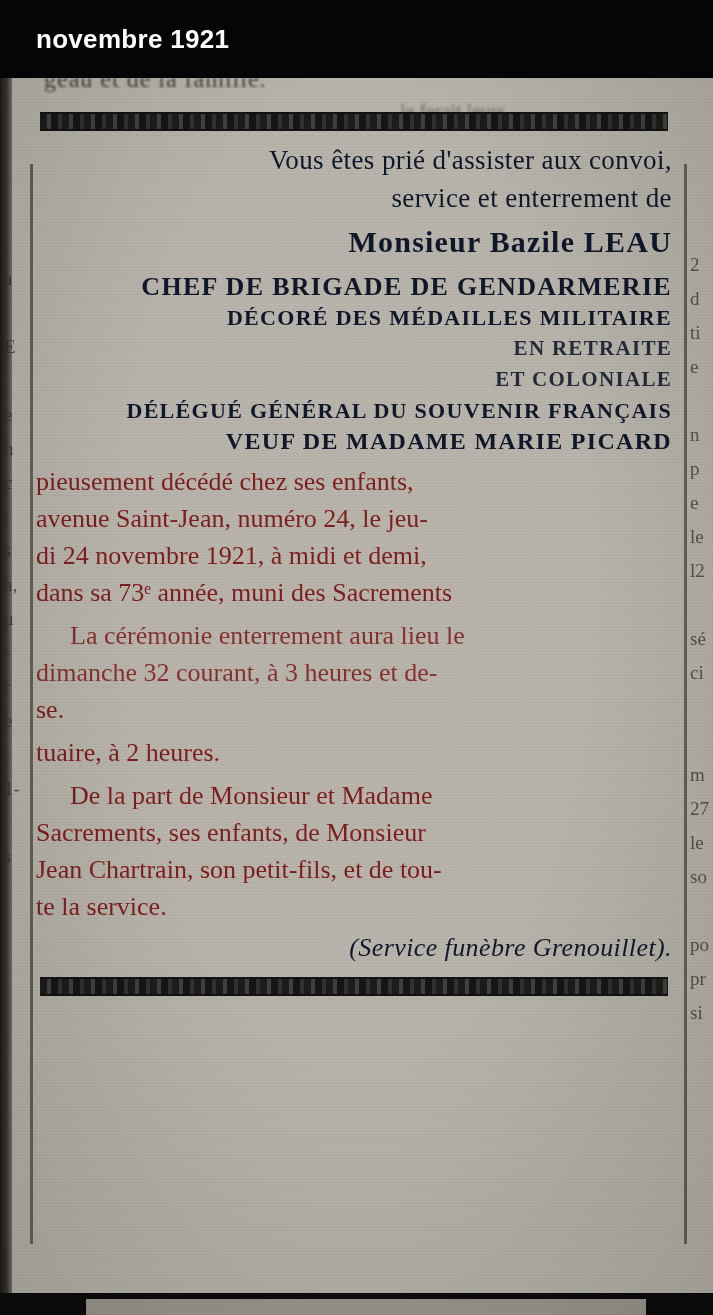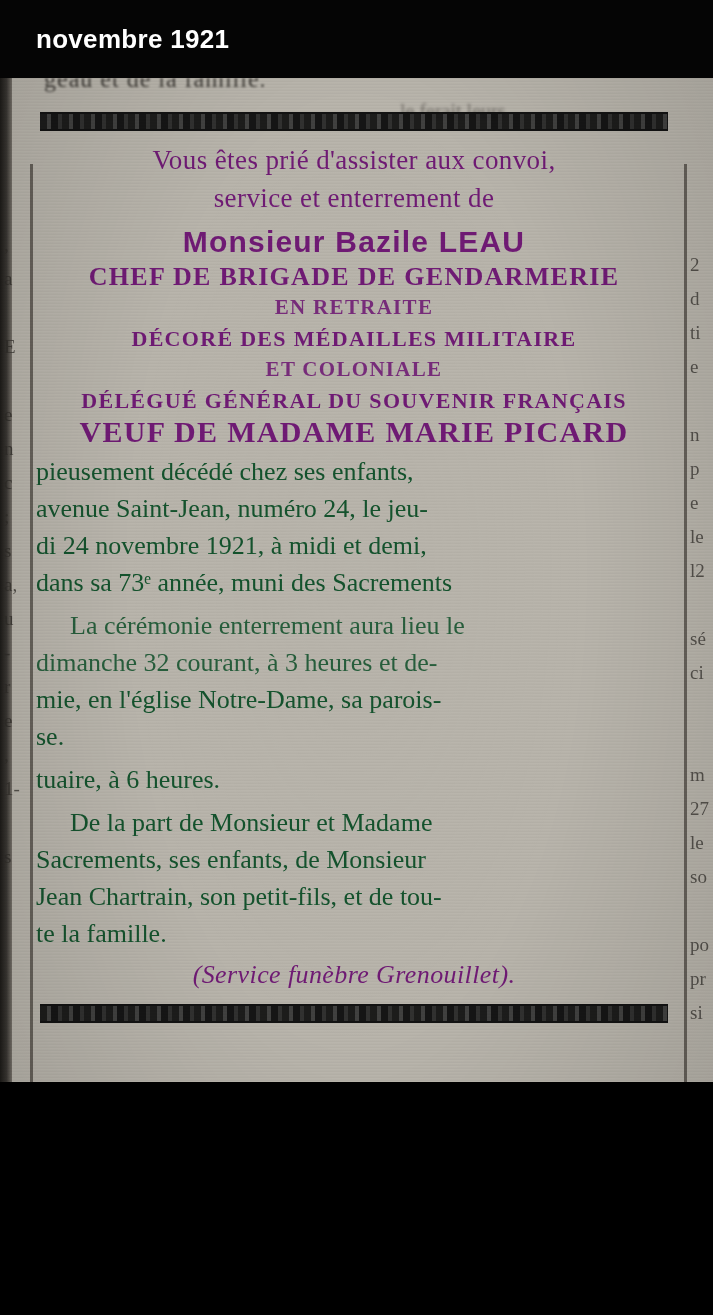--- a/index.html
+++ b/index.html
@@ -10,21 +10,21 @@
   body {
     width: 713px;
     height: 1315px;
     overflow: hidden;
     font-family: "Liberation Serif", serif;
   }
 
   .screen {
     position: relative;
     width: 713px;
-    height: 1082px;
+    height: 1315px;
     background: #000;
     overflow: hidden;
   }
 
   
   .header-bar {
     position: absolute;
     top: 0; left: 0;
     width: 713px;
     height: 78px;
@@ -159,55 +159,55 @@
     border-top: 2px solid #0a0a0a;
     border-bottom: 2px solid #0a0a0a;
     opacity: 0.95;
   }
   .ornament.bottom {
     margin-top: 14px;
     margin-bottom: 0;
   }
 
   .ln {
-    color: #701a75;
-    text-align: center;
+    color: #0f172a;
+    text-align: right;
     white-space: nowrap;
   }
 
   .intro {
     font-size: 27px;
     line-height: 38px;
     letter-spacing: 0.4px;
   }
 
   .deceased-name {
-    font-family: Liberation Sans, sans-serif;
+    font-family: Liberation Serif, serif;
     font-weight: bold;
     font-size: 30px;
     letter-spacing: 1.2px;
     margin-top: 8px;
-    margin-bottom: 2px;
+    margin-bottom: 12px;
   }
 
   .title-line {
     font-family: "Liberation Serif", serif;
     font-weight: bold;
     letter-spacing: 1.3px;
     line-height: 31px;
   }
   .t1 { font-size: 26px; }
   .t2 { font-size: 21px; }
   .t3 { font-size: 22px; }
   .t4 { font-size: 21px; }
   .t5 { font-size: 22px; }
-  .t6 { font-size: 30px; margin-bottom: 4px; }
+  .t6 { font-size: 24px; margin-bottom: 4px; }
 
   .body-par {
-    color: #14532d;
+    color: #7f1d1d;
     font-size: 26px;
     line-height: 37px;
     text-align: left;
     margin-top: 6px;
     white-space: nowrap;
   }
   .body-par .indent { padding-left: 34px; }
 
   .signature {
     font-style: italic;
@@ -286,49 +286,48 @@
     <div class="notice">
 
       <div class="ornament"></div>
 
       <div class="ln intro">Vous êtes prié d'assister aux convoi,</div>
       <div class="ln intro l2">service et enterrement de</div>
 
       <div class="ln deceased-name">Monsieur Bazile LEAU</div>
 
       <div class="ln title-line t1">CHEF DE BRIGADE DE GENDARMERIE</div>
+      <div class="ln title-line t3">DÉCORÉ DES MÉDAILLES MILITAIRE</div>
       <div class="ln title-line t2 fade-a">EN RETRAITE</div>
-      <div class="ln title-line t3">DÉCORÉ DES MÉDAILLES MILITAIRE</div>
       <div class="ln title-line t4 fade-a">ET COLONIALE</div>
       <div class="ln title-line t5">DÉLÉGUÉ GÉNÉRAL DU SOUVENIR FRANÇAIS</div>
       <div class="ln title-line t6">VEUF DE MADAME MARIE PICARD</div>
 
       <div class="body-par">
         <div>pieusement décédé chez ses enfants,</div>
         <div>avenue Saint-Jean, numéro 24, le jeu-</div>
         <div>di 24 novembre 1921, à midi et demi,</div>
         <div>dans sa 73ᵉ année, muni des Sacrements</div>
       </div>
 
       <div class="body-par">
         <div class="indent fade-a">La cérémonie enterrement aura lieu le</div>
         <div class="fade-a">dimanche 32 courant, à 3 heures et de-</div>
-        <div>mie, en l'église Notre-Dame, sa parois-</div>
         <div>se.</div>
       </div>
 
       <div class="body-par">
-        <div>tuaire, à 6 heures.</div>
+        <div>tuaire, à 2 heures.</div>
       </div>
 
       <div class="body-par">
         <div class="indent">De la part de Monsieur et Madame</div>
         <div>Sacrements, ses enfants, de Monsieur</div>
         <div>Jean Chartrain, son petit-fils, et de tou-</div>
-        <div>te la famille.</div>
+        <div>te la service.</div>
       </div>
 
 
       <div class="ln signature">(Service funèbre Grenouillet).</div>
 
       <div class="ornament bottom"></div>
     </div>
 
     <div class="scan-edge-bottom">
       <div class="page-next"></div>

